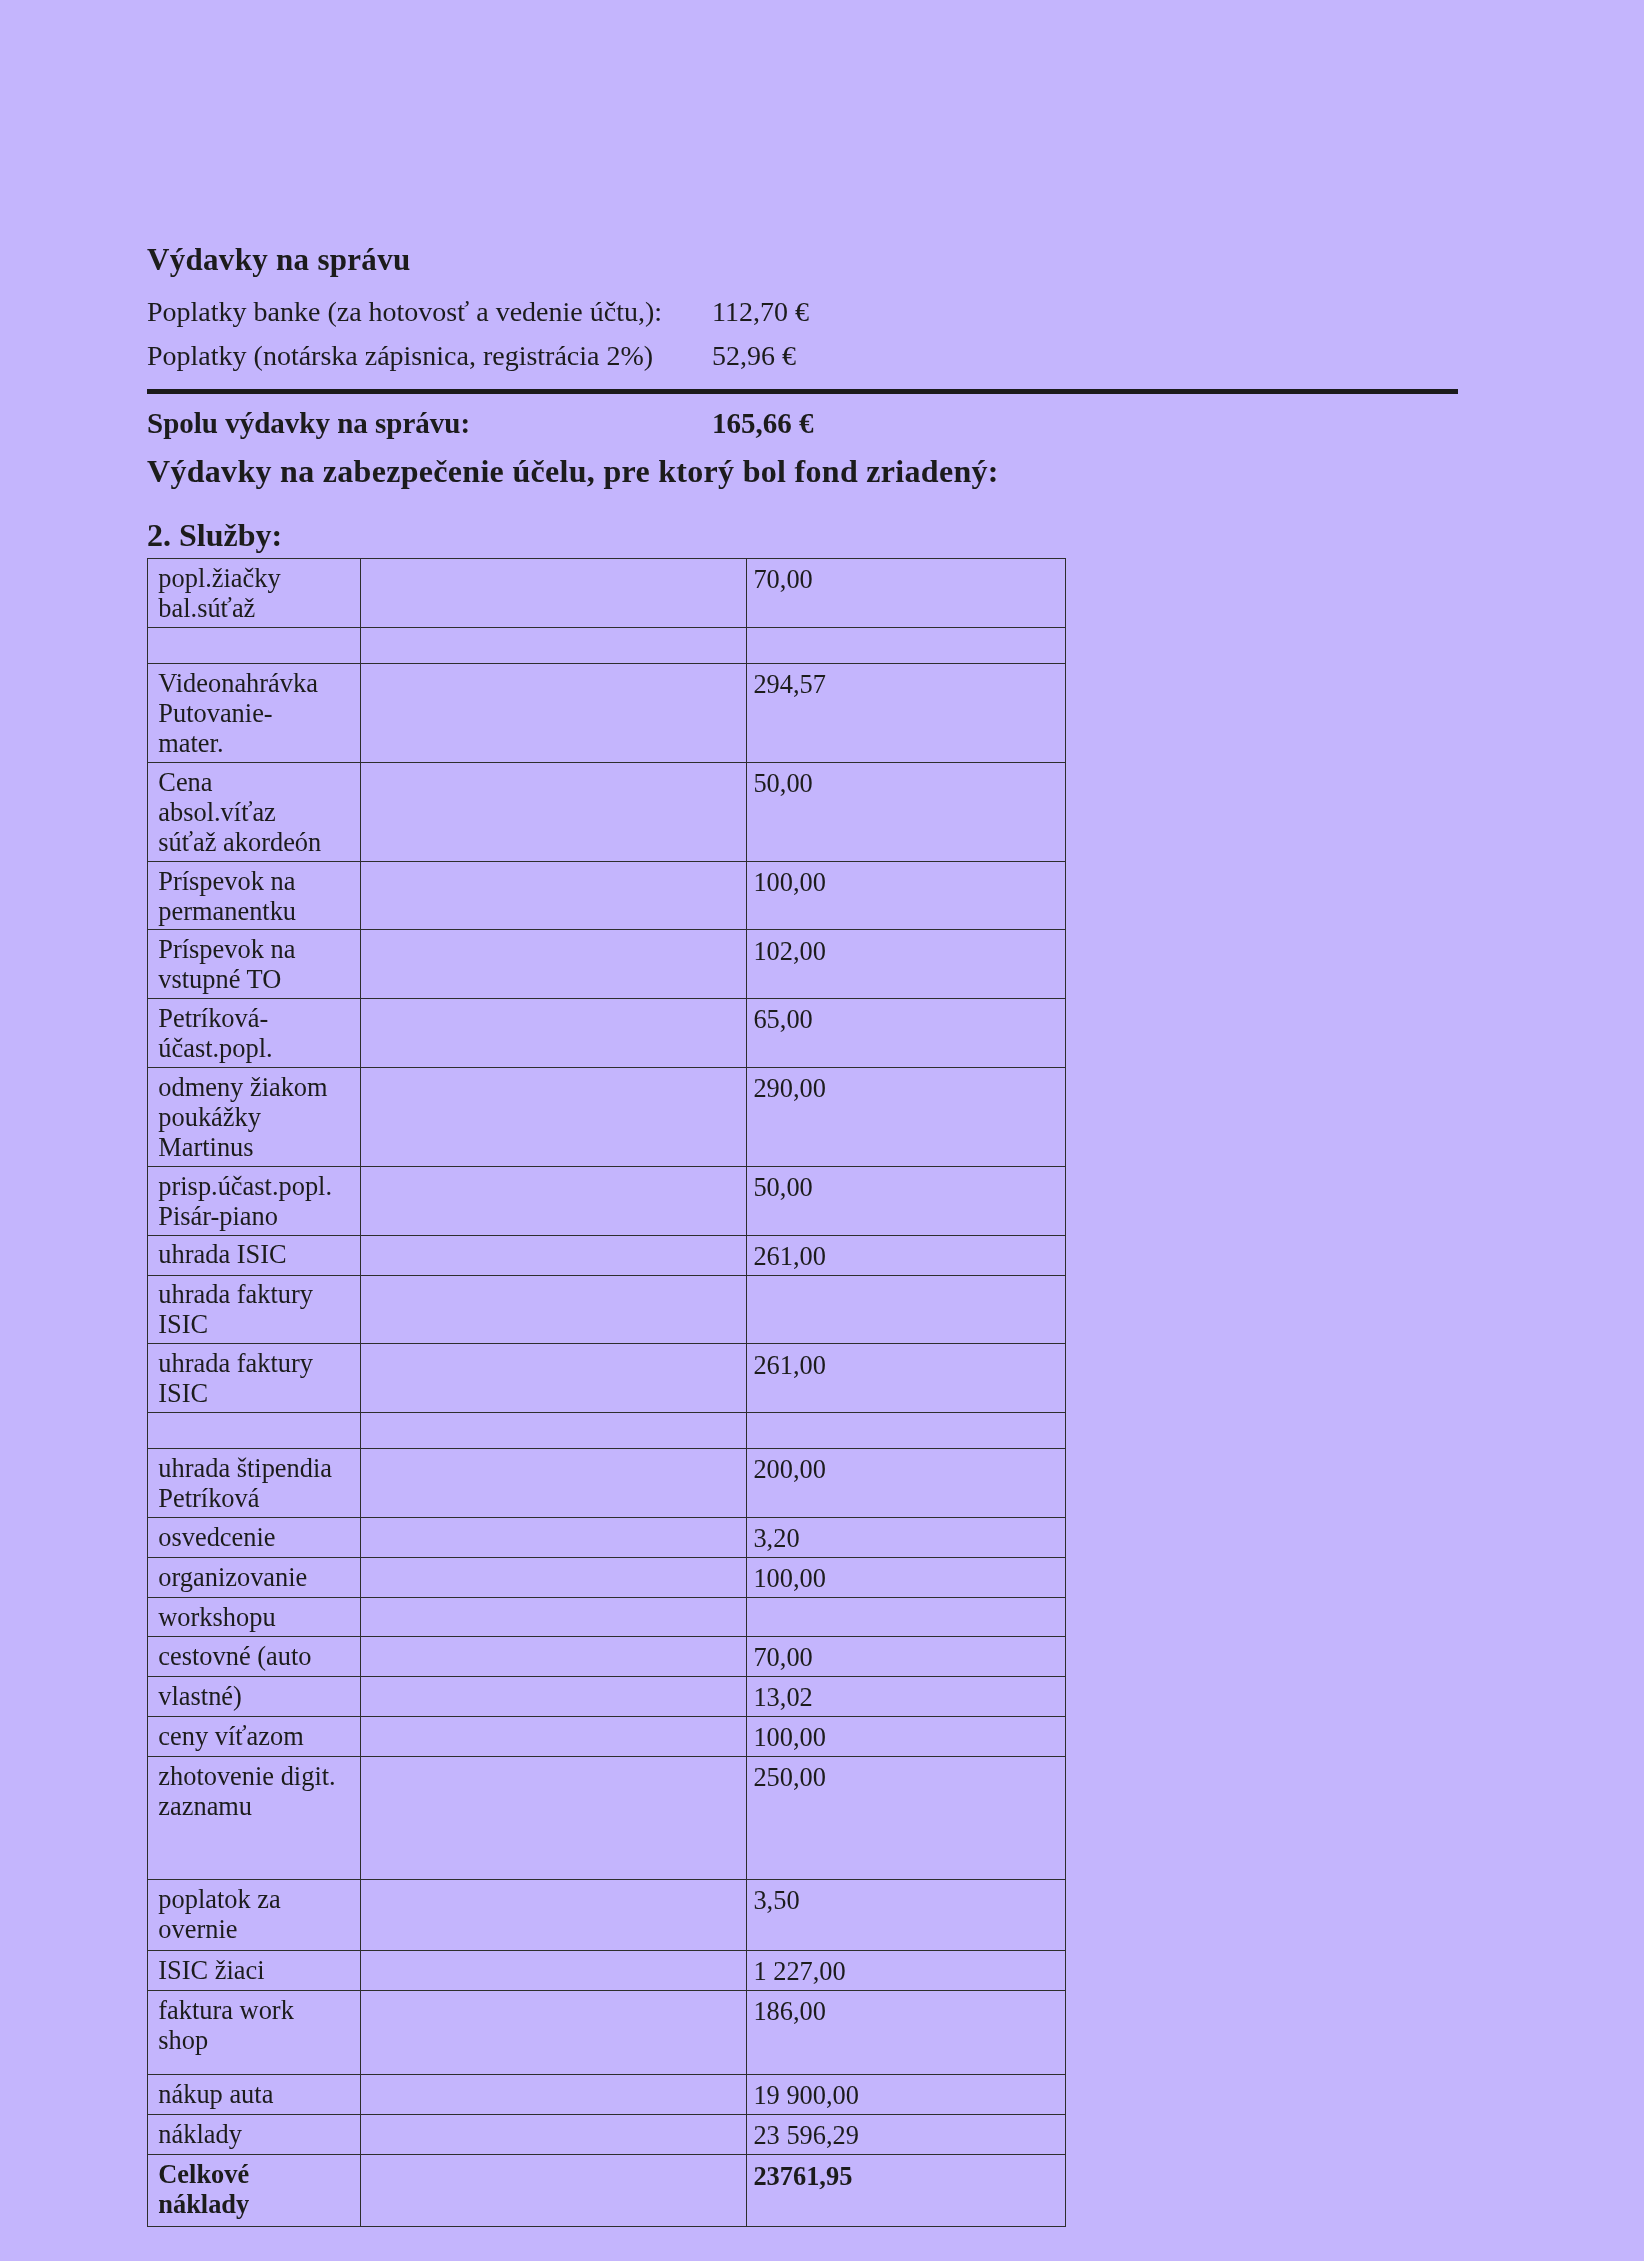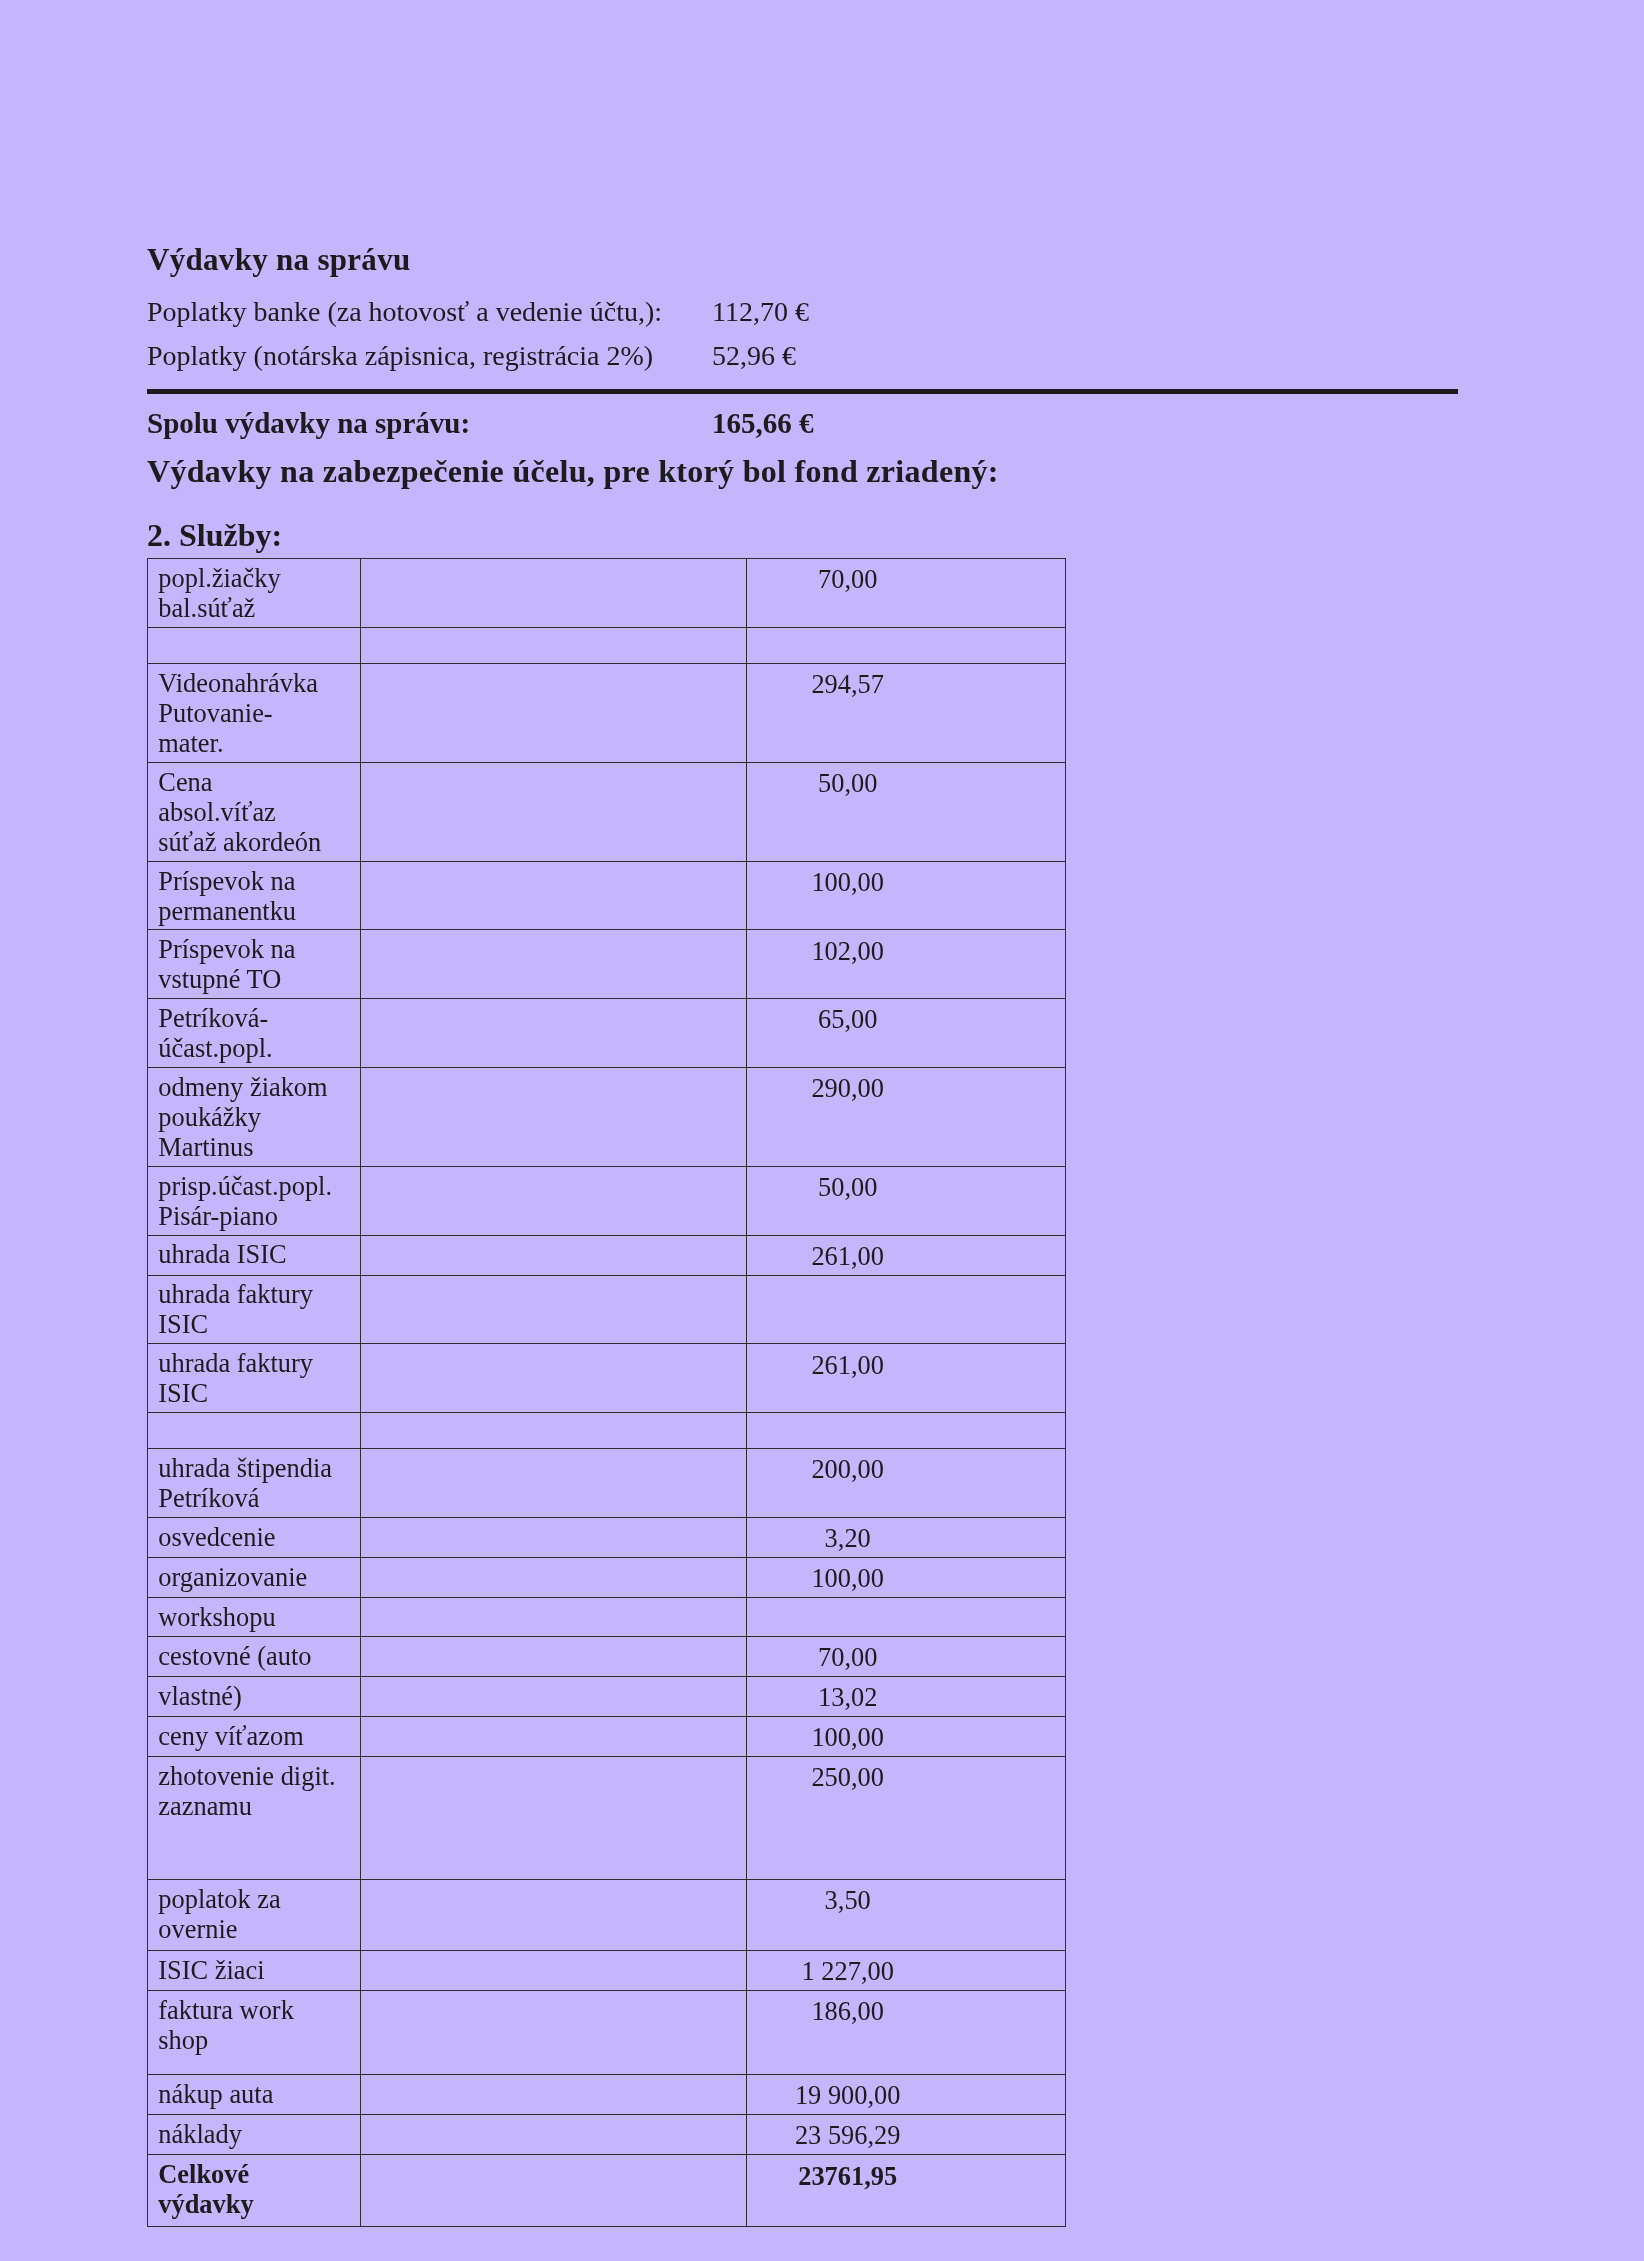--- a/index.html
+++ b/index.html
@@ -28,21 +28,21 @@
 
   table.exp { border-collapse:collapse; table-layout:fixed; width:918px;
               font-size:26.4px; line-height:30px;padding-left:40px; }
   table.exp col.c1 { width:213px; }
   table.exp col.c2 { width:386px; }
   table.exp col.c3 { width:319px; }
   table.exp td { border-top:1.9px solid #2e2e2e; border-bottom:1.9px solid #2e2e2e;
                  border-left:1.3px solid #2e2e2e; border-right:1.3px solid #2e2e2e;
                  vertical-align:top; }
   td.lab { padding:3.9px 3.9px 3.9px 10.3px; white-space:pre-line; }
-  td.val { padding:5.2px 123px 3.9px 6.4px; text-align:center; }
+  td.val { padding:5.2px 123px 3.9px 6.4px; text-align:left; }
   td.vmid { vertical-align:middle; }
   tr.brow td { font-weight:bold; }
 
   
   tr.h54  td { height:35px; }
   tr.h56  td { height:36px; }
   tr.h60  td { height:39px; }
   tr.h100 td { height:64px; }
   tr.h110 td { height:71px; }
   tr.h112 td { height:72px; }
@@ -225,21 +225,21 @@
           <td></td>
           <td class="val">19 900,00</td>
         </tr>
         <tr class="h54">
           <td class="lab">náklady</td>
           <td></td>
           <td class="val">23 596,29</td>
         </tr>
         <tr class="h112 brow">
           <td class="lab">Celkové
-výdavky</td>
+náklady</td>
           <td></td>
           <td class="val">23761,95</td>
         </tr>
       </tbody>
     </table>
 
   </div>
 </div>
 
 

